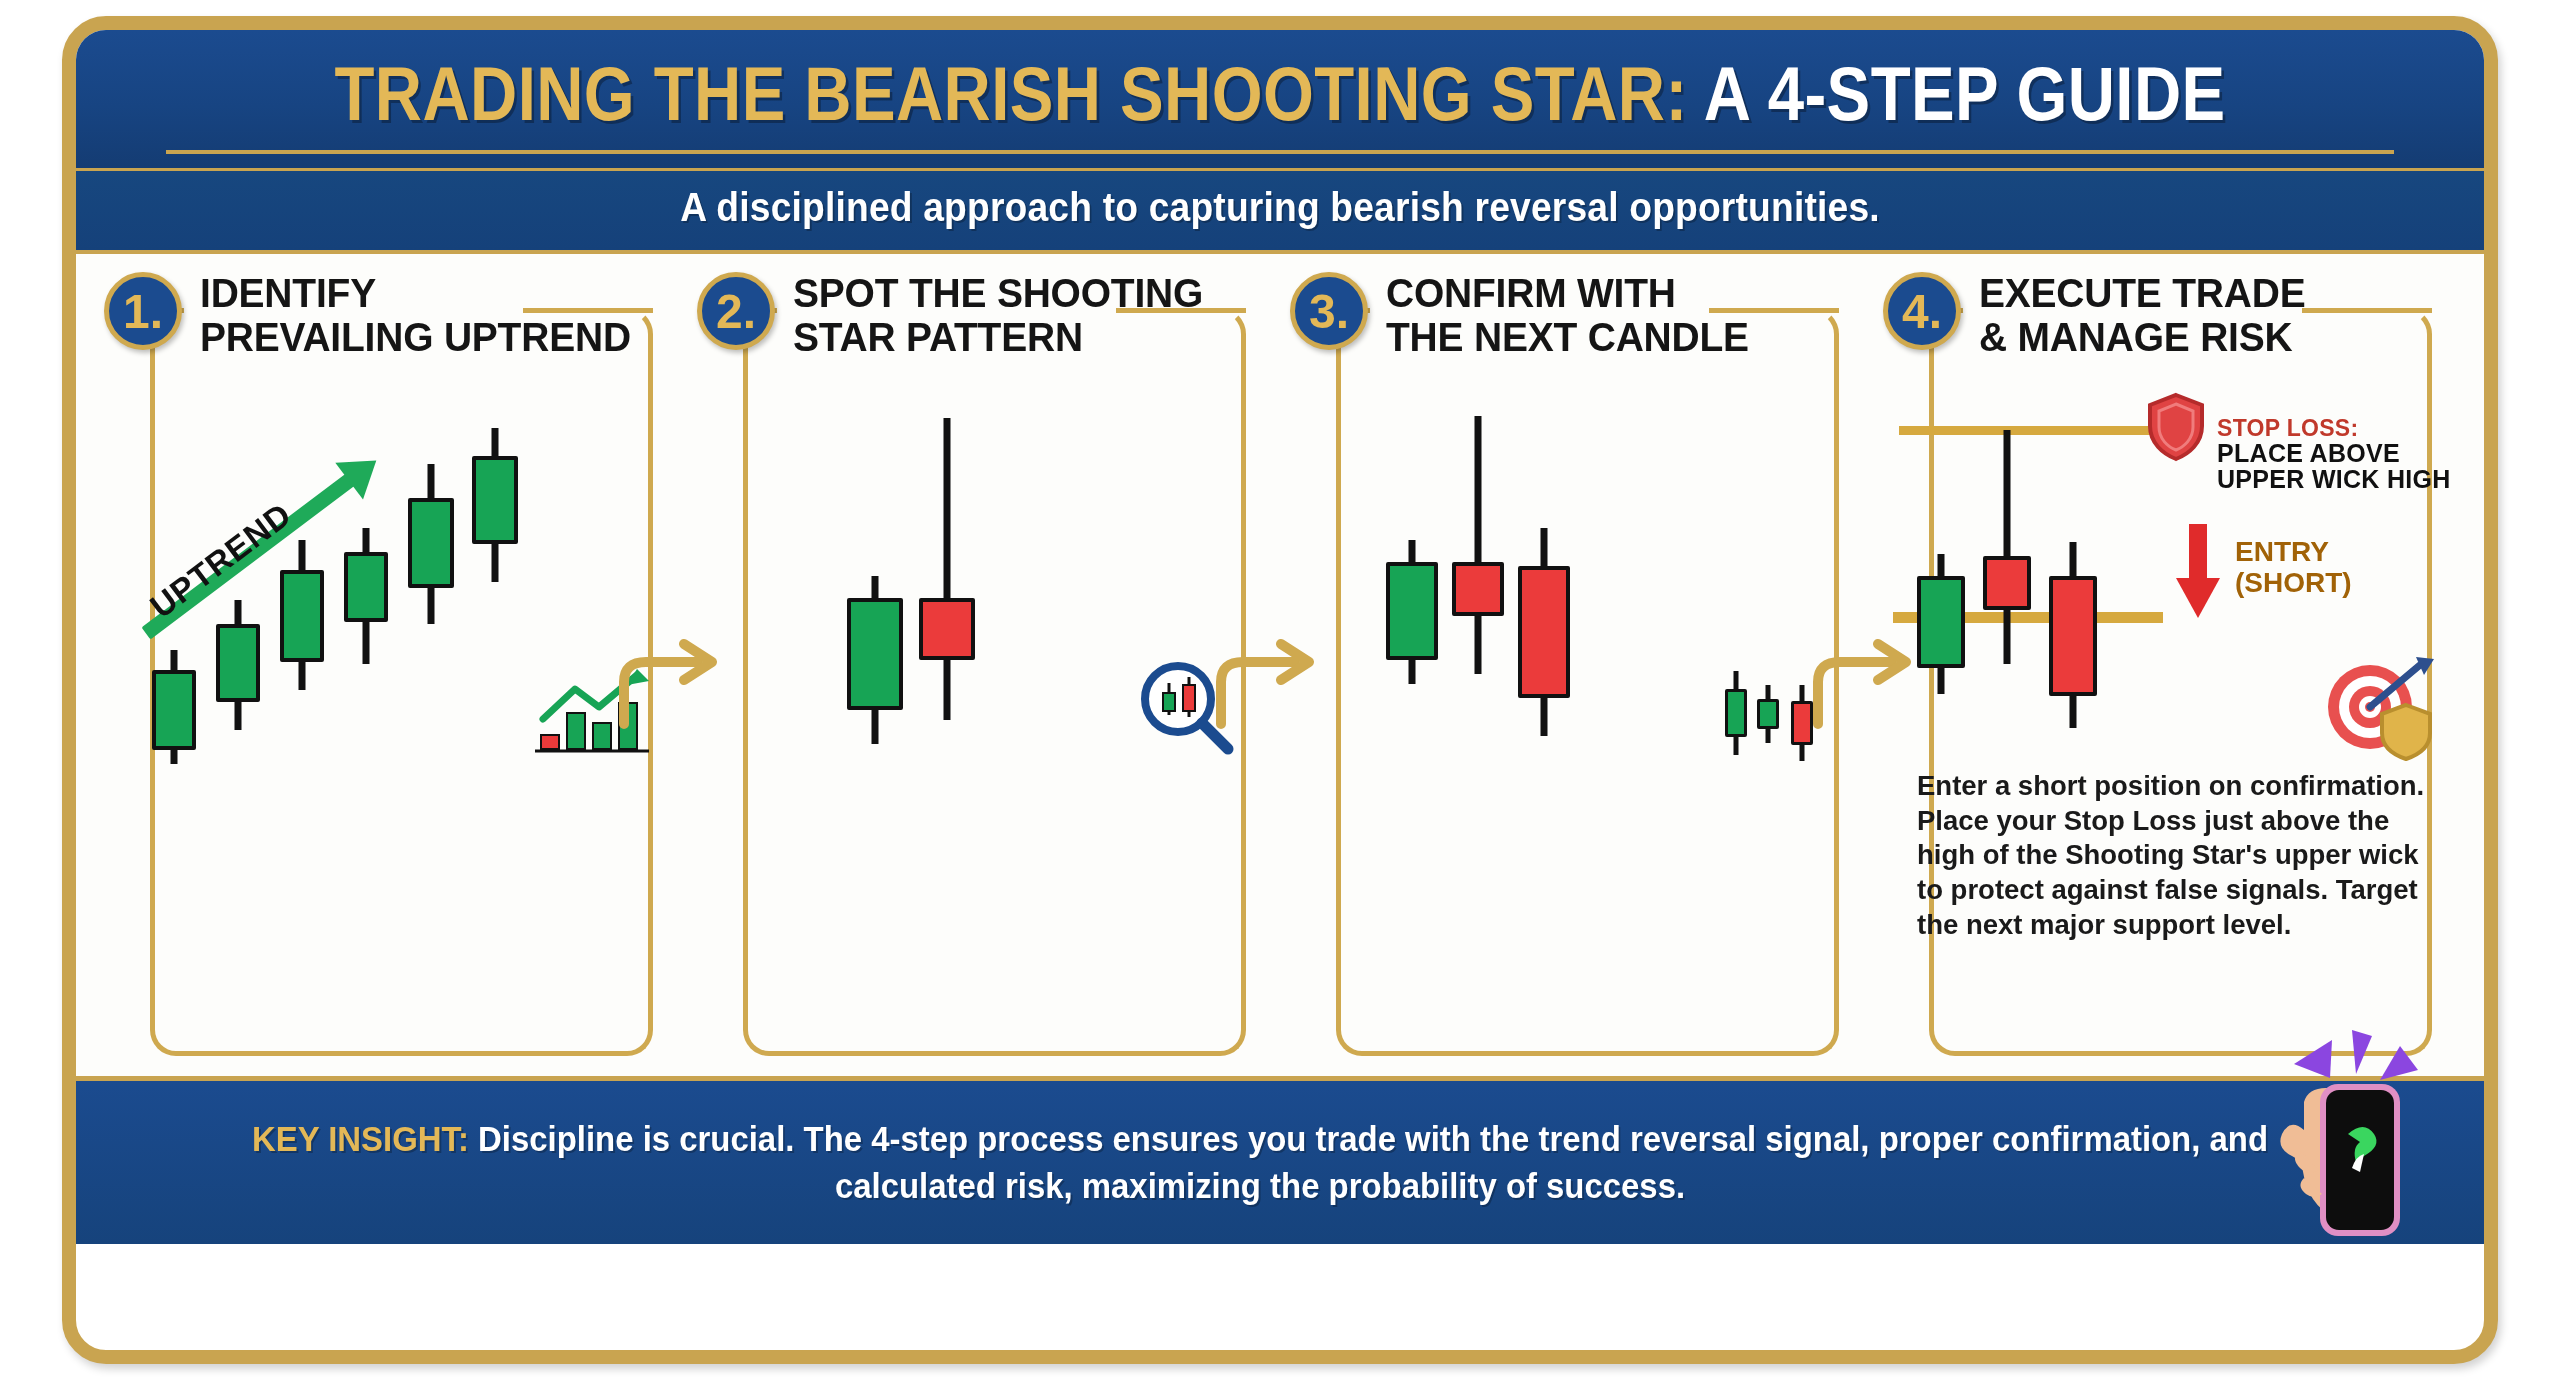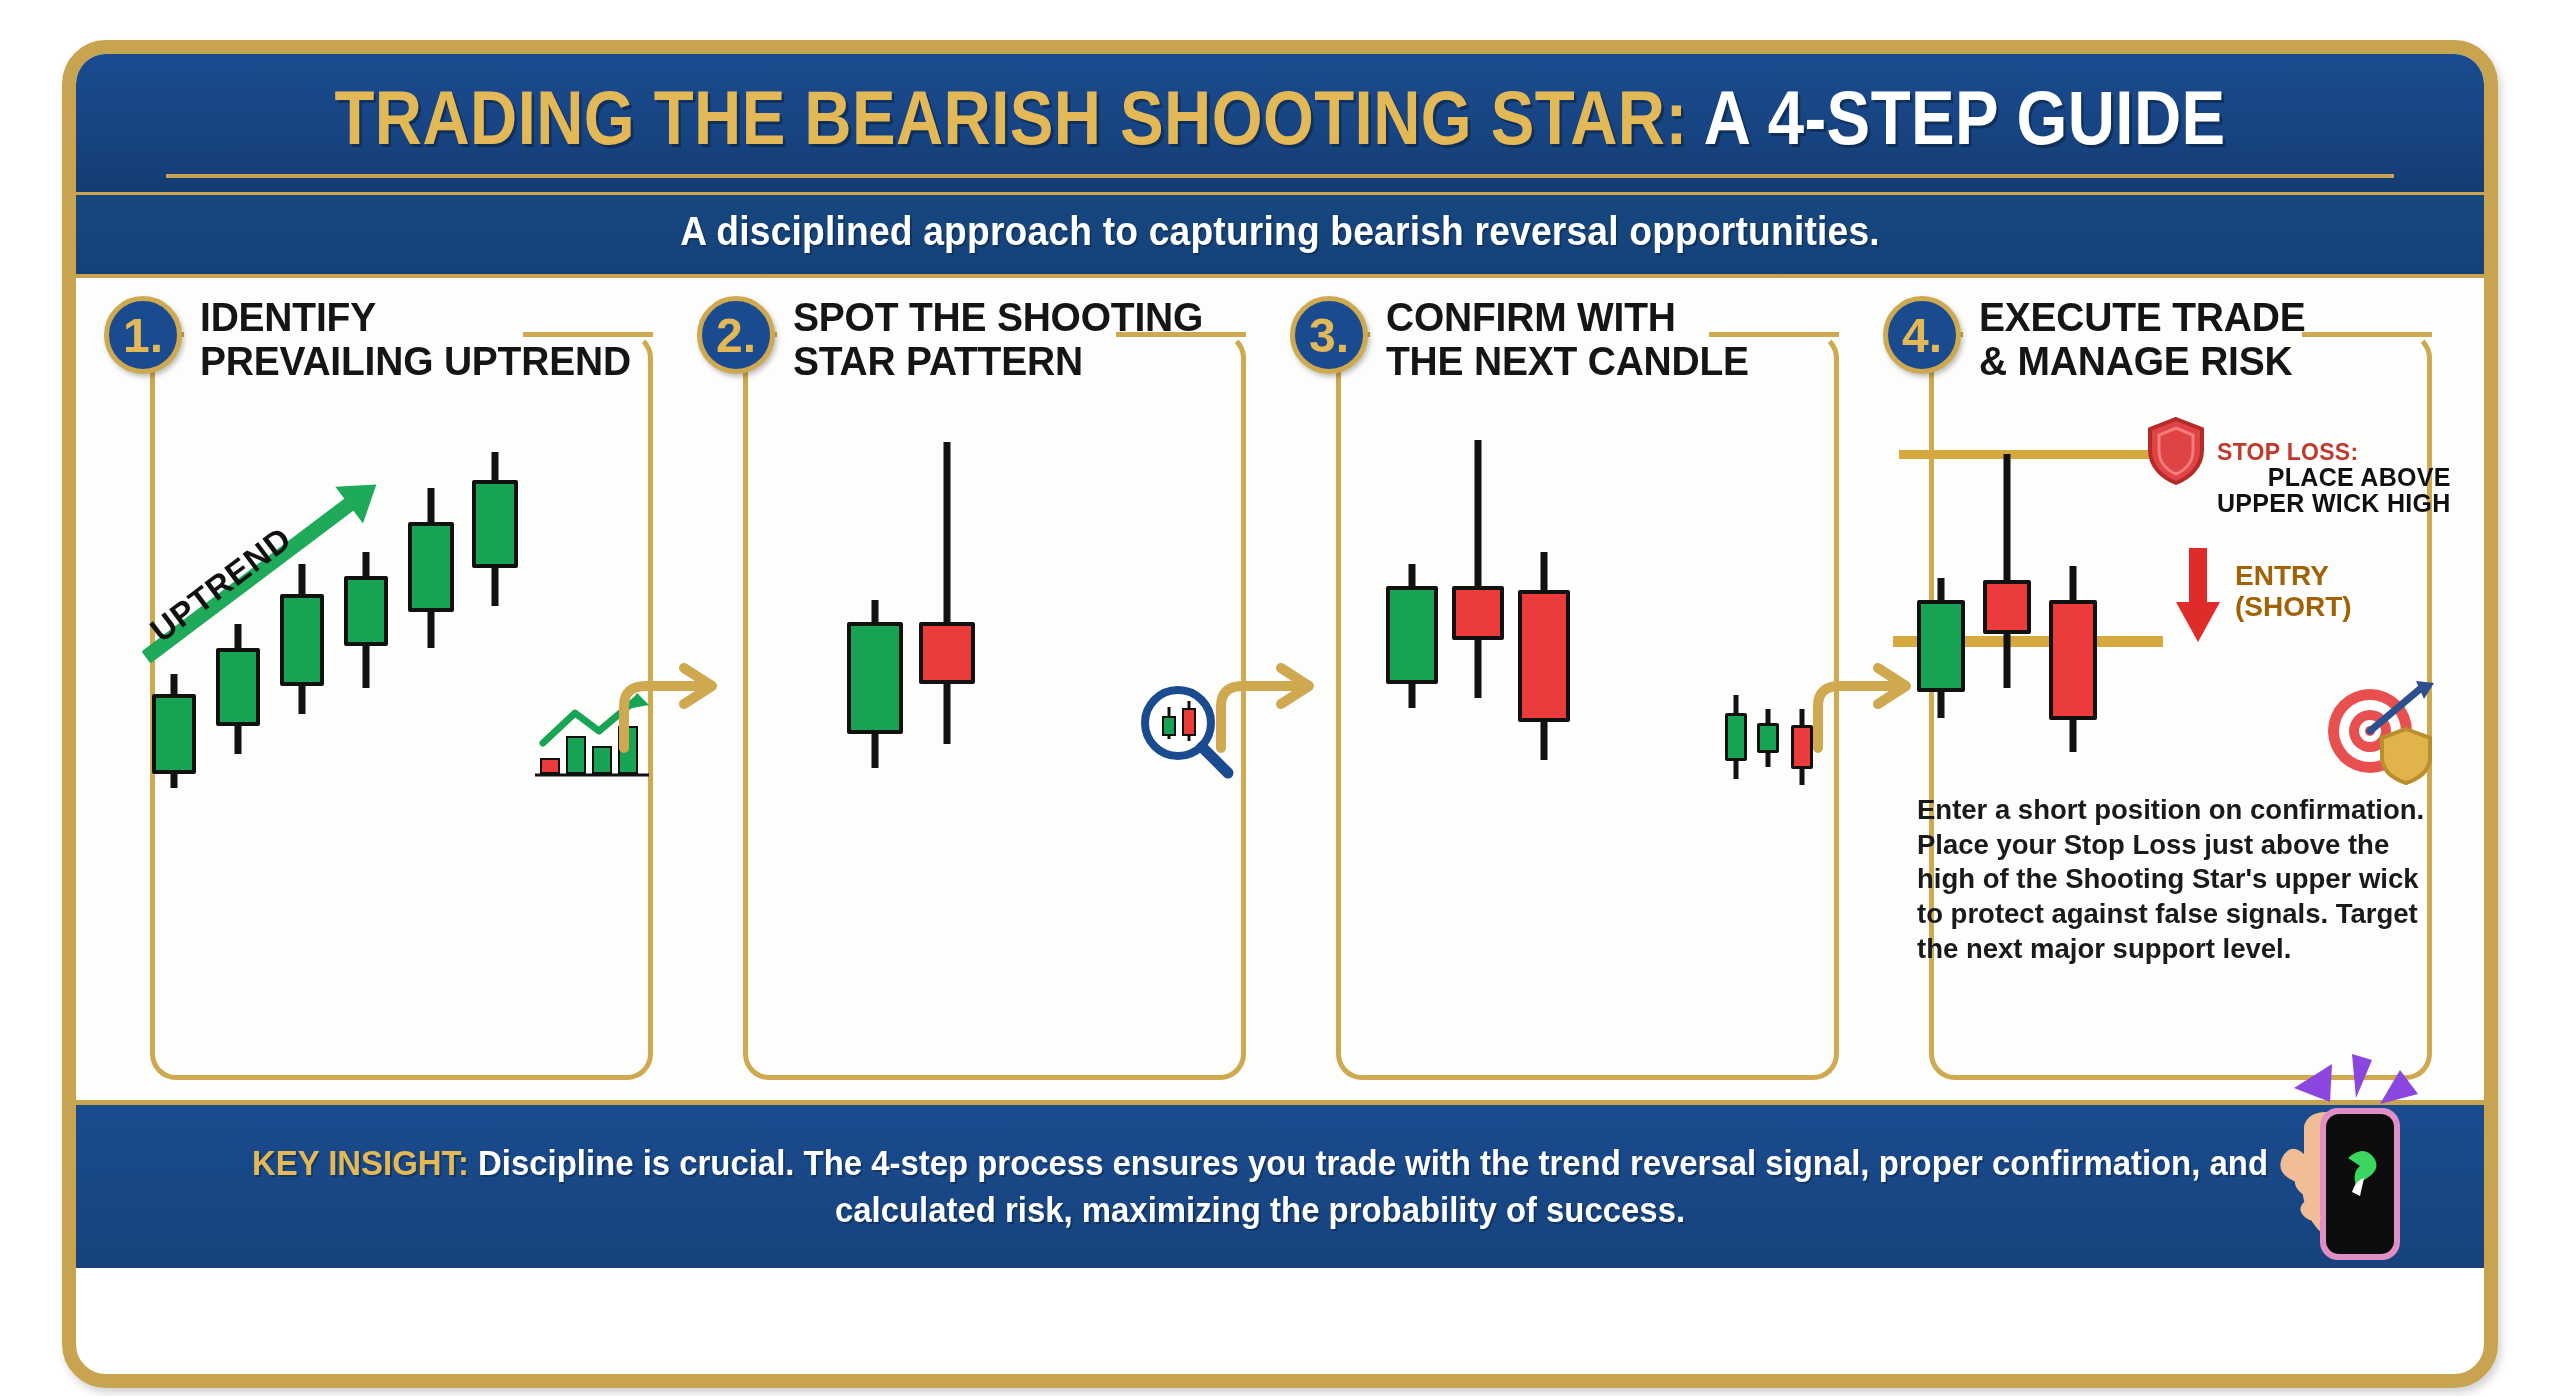--- a/index.html
+++ b/index.html
@@ -4,21 +4,21 @@
 <style>
   * { box-sizing: border-box; margin: 0; padding: 0; }
   html, body {
     width: 2560px; height: 1396px;
     background: #ffffff;
     font-family: "Liberation Sans", sans-serif;
     overflow: hidden;
   }
   .poster {
     position: absolute;
-    left: 62px; top: 40px;
+    left: 62px; top: 16px;
     width: 2436px; height: 1348px;
     border: 14px solid #c9a450;
     border-radius: 44px;
     background: #ffffff;
     box-shadow: 3px 5px 8px rgba(0,0,0,0.18);
     overflow: hidden;
   }
 
   
   .header {
@@ -192,21 +192,21 @@
 
   
   .ann {
     position: absolute;
     font-family: "Liberation Sans Narrow","Liberation Sans",sans-serif;
     font-weight: 700;
     line-height: 1.05;
     margin-top: 24px;
   }
   .ann .sl-red { color: #c0392b; font-size: 23px; letter-spacing: 0.3px; }
-  .ann .sl-blk { color: #111; font-size: 25px; letter-spacing: 0.3px; text-align: right; }
+  .ann .sl-blk { color: #111; font-size: 25px; letter-spacing: 0.3px; }
   .entry-lbl {
     position: absolute;
     color: #a16207;
     font-family: "Liberation Sans Narrow","Liberation Sans",sans-serif;
     font-weight: 700;
     font-size: 28px;
     line-height: 1.12;
     white-space: pre-line;
   }
   .entry-line {

